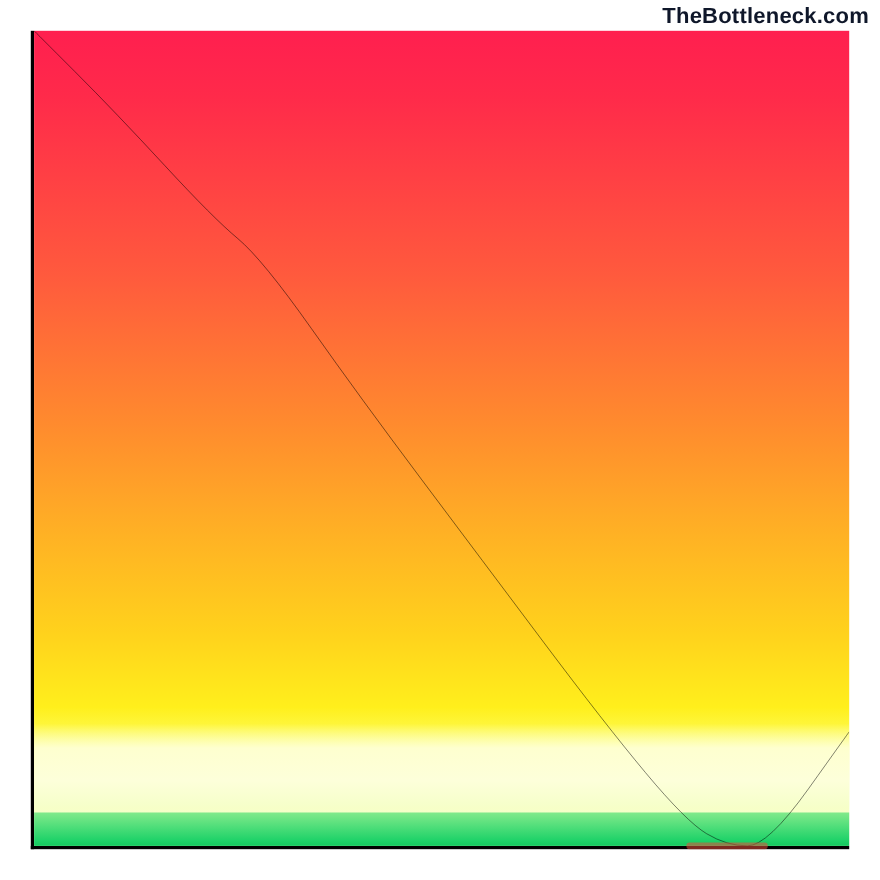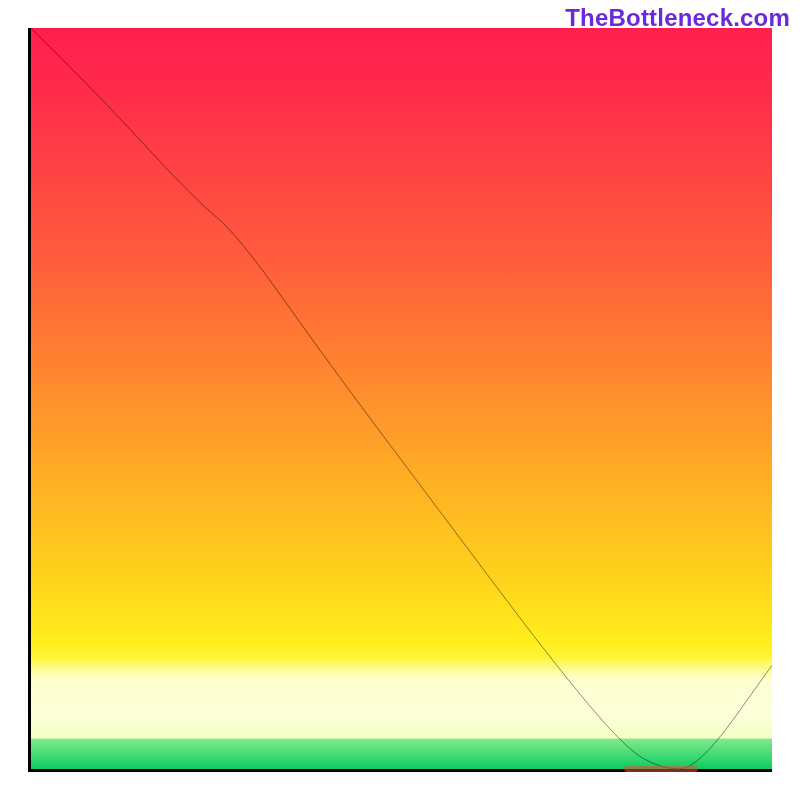--- a/index.html
+++ b/index.html
@@ -13,23 +13,23 @@
   }
   .canvas {
     position: relative;
     width: 800px;
     height: 800px;
   }
   .attribution {
     position: absolute;
     top: 4px;
     right: 10px;
-    font-size: 24px;
+    font-size: 20px;
     font-weight: 600;
-    color: #6d28d9;
+    color: #0f172a;
     letter-spacing: 0.2px;
   }
   .plot-frame {
     position: absolute;
     left: 28px;
     top: 28px;
     width: 744px;
     height: 744px;
     border-left: 3px solid #000;
     border-bottom: 3px solid #000;

